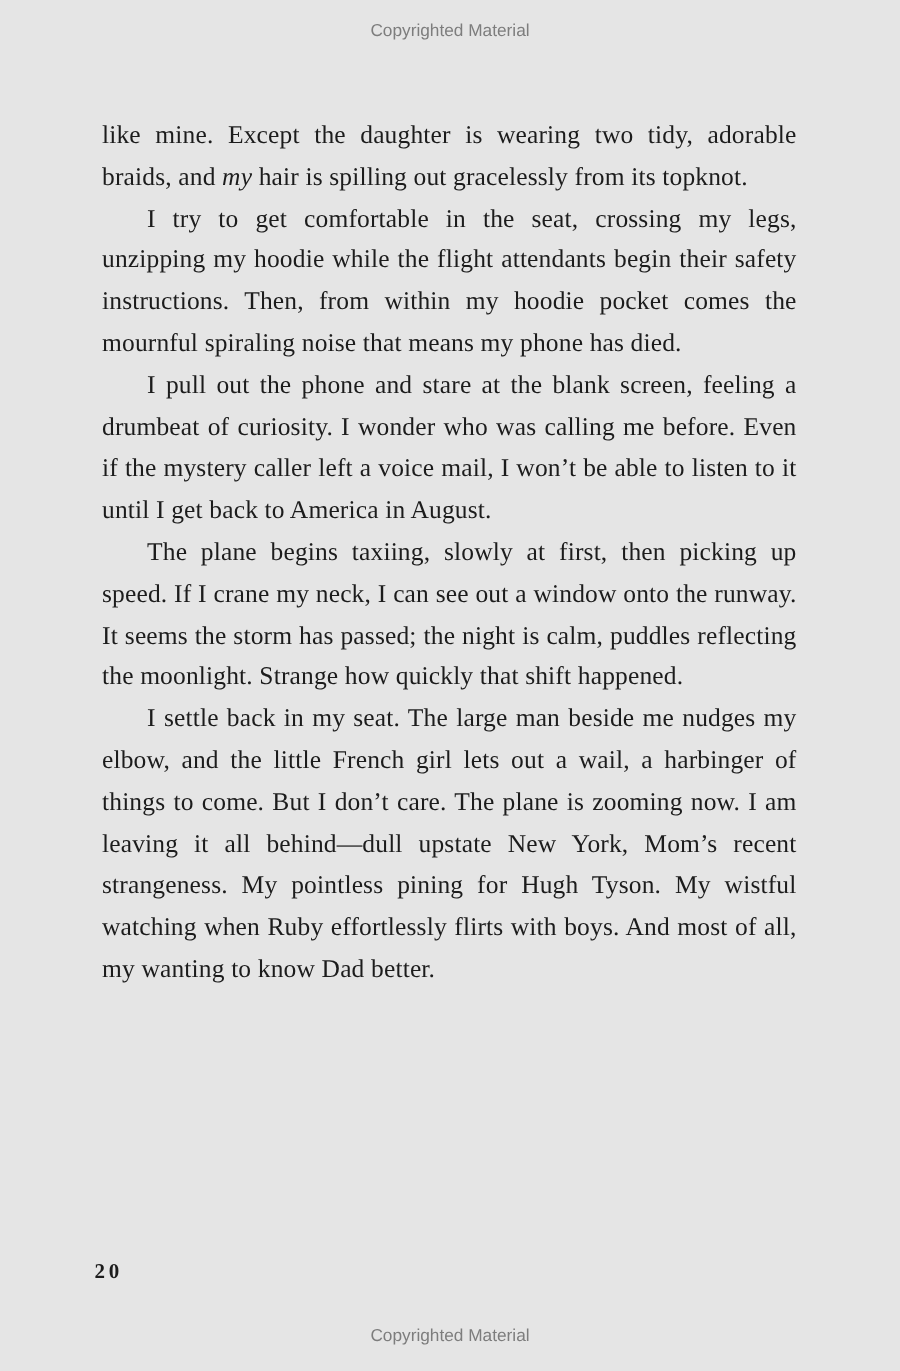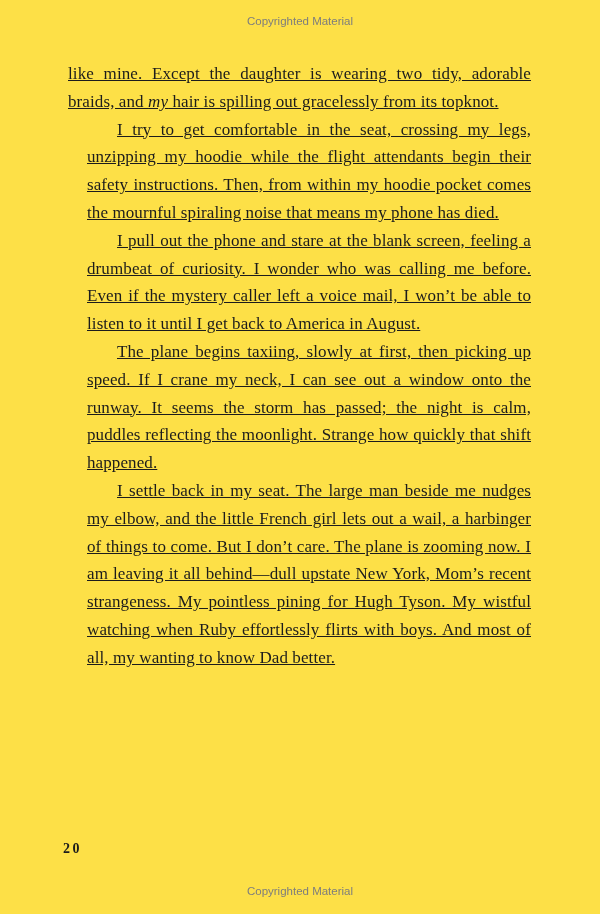--- a/index.html
+++ b/index.html
@@ -3,21 +3,21 @@
 <meta charset="utf-8">
 <style>
   * { box-sizing: border-box; }
   html, body { margin: 0; padding: 0; background: #ffffff; }
 
   .page {
     position: relative;
     width: 600px;
     height: 914px;
     margin: 0 auto;
-    background: #fde047;
+    background: #e5e5e5;
     color: #1c1c1c;
     font-family: "Liberation Serif", serif;
     overflow: hidden;
   }
 
   .notice {
     font-family: "Liberation Sans", sans-serif;
     font-size: 11.5px;
     color: #7d7d7d;
     text-align: center;
@@ -31,38 +31,36 @@
   }
 
   .notice-bottom {
     position: absolute;
     bottom: 17px;
     left: 0;
   }
 
   .text-block {
     position: absolute;
-    top: 60px;
+    top: 76px;
     left: 68px;
     width: 463px;
     text-align: justify;
     font-size: 17px;
     line-height: 27.8px;
     letter-spacing: 0.1px;
-    text-decoration: underline;
   }
 
   .para {
     margin: 0;
     padding: 0;
   }
 
   .para.indent {
     text-indent: 30px;
-    margin-left: 19px;
   }
 
   .para em {
     font-style: italic;
   }
 
   .page-number {
     position: absolute;
     left: 63px;
     bottom: 57px;

